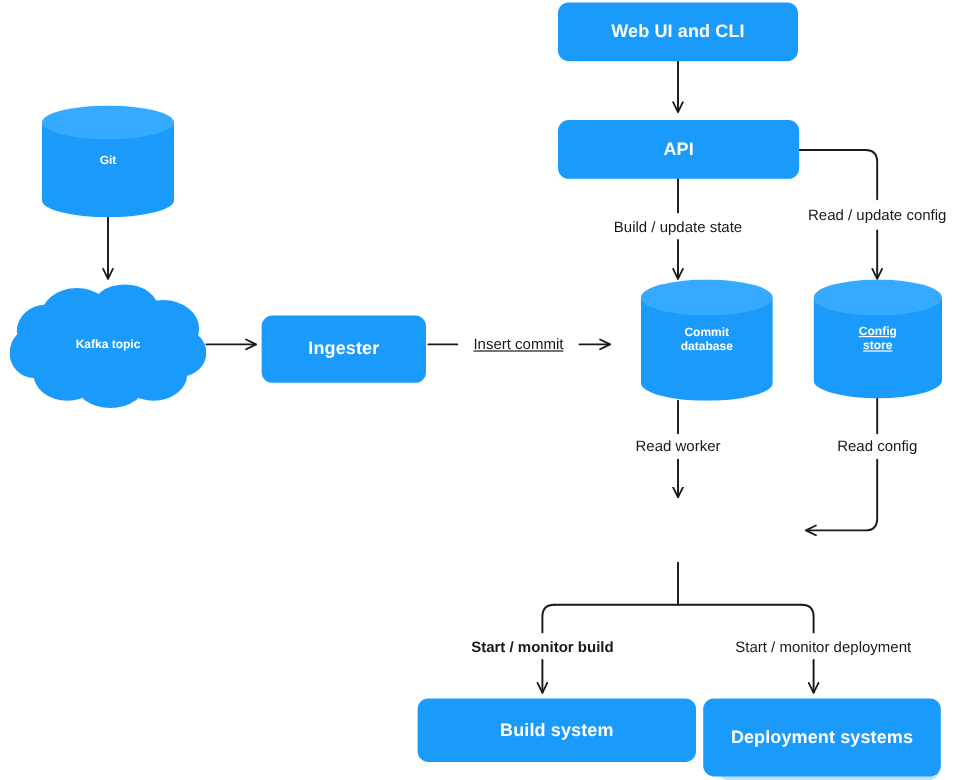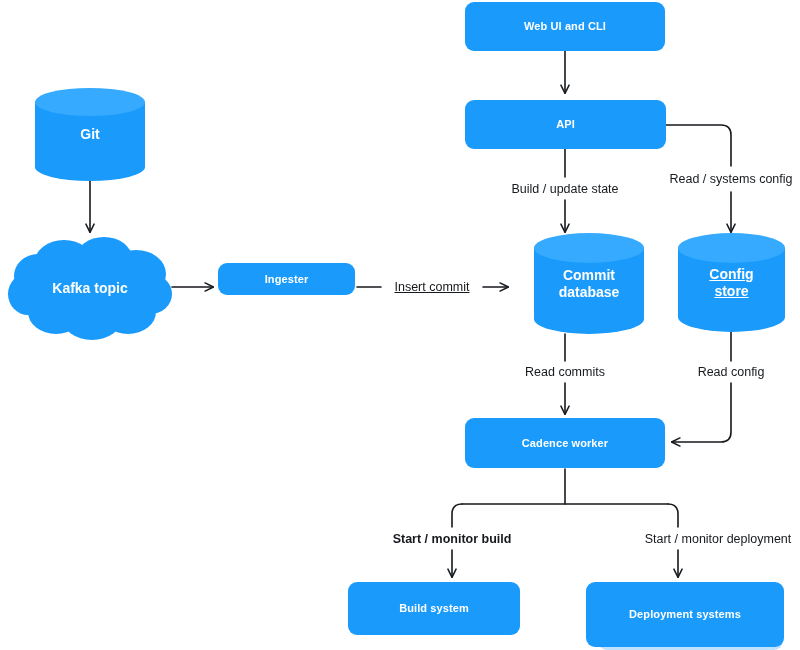--- a/index.html
+++ b/index.html
@@ -33,21 +33,21 @@
     justify-content: center;
     text-align: center;
     color: #ffffff;
     font-weight: bold;
     line-height: 1.18;
     z-index: 3;
   }
   .box {
     background: #1a9bfc;
     border-radius: 9px;
-    font-size: 11px;
+    font-size: 15px;
     letter-spacing: 0.1px;
   }
   .stack-layer {
     position: absolute;
     border-radius: 9px;
     z-index: 2;
   }
   .cyl {
     background: transparent;
     z-index: 3;
@@ -57,21 +57,21 @@
     left: 0;
     top: 0;
     width: 100%;
     height: 100%;
     z-index: 1;
   }
   .cyl .cyl-label,
   .cloud .cloud-label {
     position: relative;
     z-index: 2;
-    font-size: 14px;
+    font-size: 10px;
     font-weight: bold;
     color: #ffffff;
   }
   .cloud {
     background: transparent;
     z-index: 3;
     align-items: center;
   }
   .cloud .cloud-svg {
     position: absolute;
@@ -133,26 +133,26 @@
 
       <path d="M 462 504 Q 452 504 452 514 L 452 527"></path>
       <path d="M 452 550 L 452 577" marker-end="url(#arrow)"></path>
 
       <path d="M 668 504 Q 678 504 678 514 L 678 527"></path>
       <path d="M 678 550 L 678 577" marker-end="url(#arrow)"></path>
     </g>
   </svg>
 
   <div class="edge-label" style="left:565px; top:189px;">Build / update state</div>
-  <div class="edge-label" style="left:731px; top:179px;">Read / systems config</div>
+  <div class="edge-label" style="left:731px; top:179px;">Read / update config</div>
   <div class="edge-label" style="left:432px; top:287px;text-decoration:underline;">Insert commit</div>
-  <div class="edge-label" style="left:565px; top:372px;">Read commits</div>
+  <div class="edge-label" style="left:565px; top:372px;">Read worker</div>
   <div class="edge-label" style="left:731px; top:372px;">Read config</div>
   <div class="edge-label" style="left:452px; top:539px;font-weight:bold;">Start / monitor build</div>
-  <div class="edge-label" style="left:686px; top:539px;margin-left:32px;">Start / monitor deployment</div>
+  <div class="edge-label" style="left:686px; top:539px;">Start / monitor deployment</div>
 
   <div class="node box" style="left:465px; top:2px; width:200px; height:49px;">
     <span>Web UI and CLI</span>
   </div>
 
   <div class="node box" style="left:465px; top:100px; width:201px; height:49px;">
     <span>API</span>
   </div>
 
   <div class="node cyl" style="left:35px; top:88px; width:110px; height:93px;">
@@ -174,21 +174,21 @@
         <ellipse cx="84" cy="82" rx="30" ry="22"></ellipse>
         <ellipse cx="48" cy="76" rx="28" ry="22"></ellipse>
         <ellipse cx="20" cy="58" rx="20" ry="21"></ellipse>
         <ellipse cx="30" cy="40" rx="24" ry="22"></ellipse>
         <rect x="18" y="28" width="126" height="52" rx="20"></rect>
       </g>
     </svg>
     <span class="cloud-label">Kafka topic</span>
   </div>
 
-  <div class="node box" style="left:218px; top:263px; width:137px; height:32px;">
+  <div class="node box" style="left:218px; top:263px; width:137px; height:56px;">
     <span>Ingester</span>
   </div>
 
   <div class="node cyl" style="left:510px; top:233px; width:110px; height:101px;margin-left:24px;">
     <svg class="cyl-svg" viewBox="0 0 110 101" preserveAspectRatio="none" xmlns="http://www.w3.org/2000/svg">
       <path d="M 0 15 L 0 86 A 55 15 0 0 0 110 86 L 110 15 Z" fill="#1a9bfc"></path>
       <ellipse cx="55" cy="15" rx="55" ry="15" fill="#35aaff"></ellipse>
     </svg>
     <span class="cyl-label">
       <span>Commit</span><br>
@@ -200,25 +200,22 @@
     <svg class="cyl-svg" viewBox="0 0 107 99" preserveAspectRatio="none" xmlns="http://www.w3.org/2000/svg">
       <path d="M 0 15 L 0 84 A 53.5 15 0 0 0 107 84 L 107 15 Z" fill="#1a9bfc"></path>
       <ellipse cx="53.5" cy="15" rx="53.5" ry="15" fill="#35aaff"></ellipse>
     </svg>
     <span class="cyl-label">
       <span>Config</span><br>
       <span>store</span>
     </span>
   </div>
 
-  <div class="node box" style="left:465px; top:418px; width:200px; height:50px;">
-    <span>Cadence worker</span>
-  </div>
-
-  <div class="node box" style="left:348px; top:582px; width:172px; height:53px;">
+
+  <div class="node box" style="left:348px; top:582px; width:232px; height:53px;">
     <span>Build system</span>
   </div>
 
   <div class="stack-layer" style="left:598px; top:596px; width:185px; height:54px; background:#bfe2fe;"></div>
   <div class="stack-layer" style="left:592px; top:590px; width:191px; height:52px; background:#8fcdfd;"></div>
   <div class="node box" style="left:586px; top:582px; width:198px; height:65px;">
     <span>Deployment systems</span>
   </div>
 
 </div>

